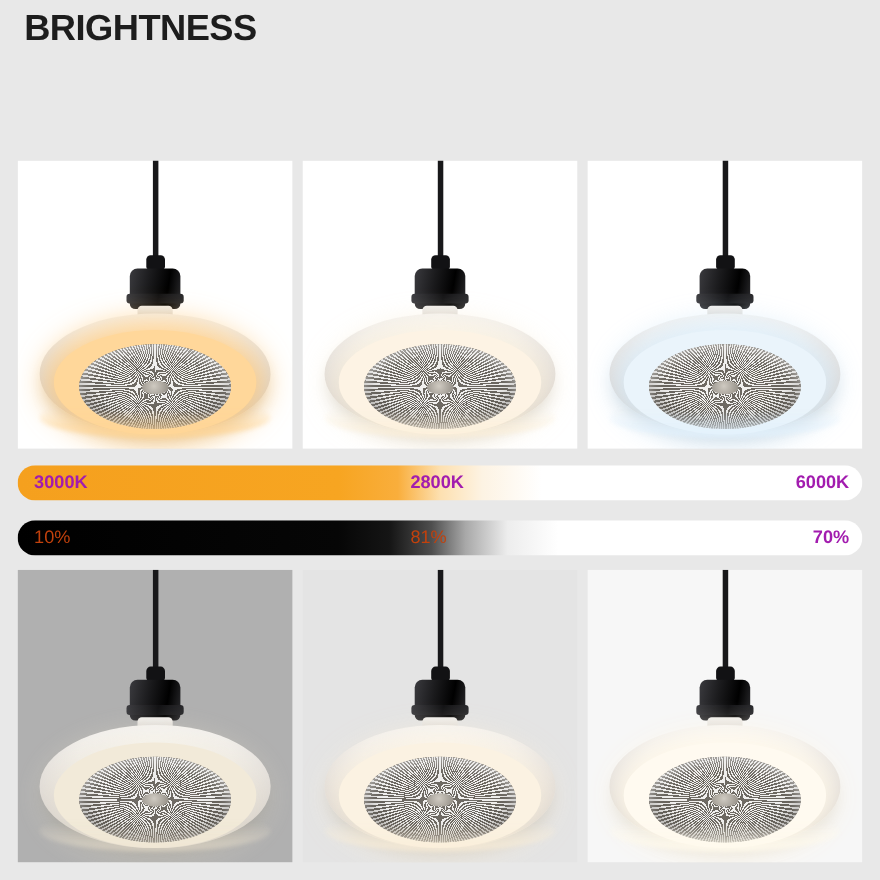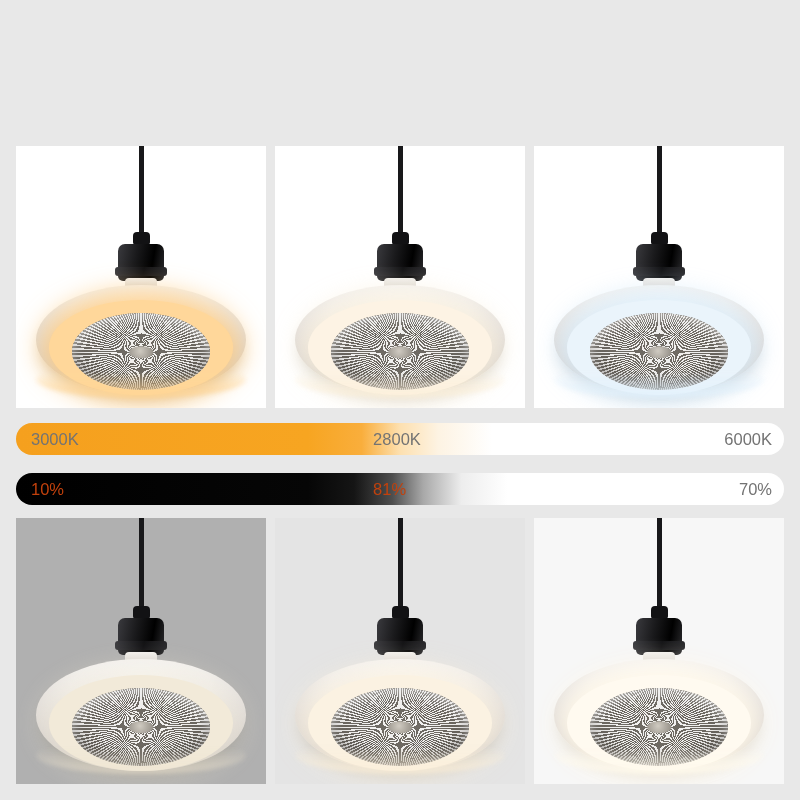--- a/index.html
+++ b/index.html
@@ -208,33 +208,34 @@
     top: 0;
     height: 32px;
     line-height: 32px;
     font-size: 16.5px;
     font-weight: 400;
     white-space: nowrap;
   }
   .bar-label.pos-start { left: 15px; }
   .bar-label.pos-mid   { left: 46.5%; }
   .bar-label.pos-end   { right: 12px; margin-left: 48px; }
-  .lbl-dark  { color: #737373; }
+  .lbl-dark  { color: #a21caf; font-weight: bold; }
   .lbl-light { color: #c2410c; }
 
   
   .cell-bg {
     position: absolute;
     left: 0; top: 0; right: 0; bottom: 0;
   }
 </style>
 </head>
 <body style="background: rgb(232, 232, 232);">
 
 <div id="title-block">
+  <div class="title-line" id="title-line-2">BRIGHTNESS</div>
 </div>
 
 <div class="photo-row" id="photo-row-top">
 
   <div class="photo-cell">
     <div class="cell-bg" style="background: rgb(255, 255, 255);"></div>
     <div class="lamp" style="--glow: #ffd79a; --glow-soft: rgba(255,196,110,0.75); --lip: rgba(255,214,150,0.9);">
       <div class="cord"></div>
       <div class="cord-nut"></div>
       <div class="socket"></div>

